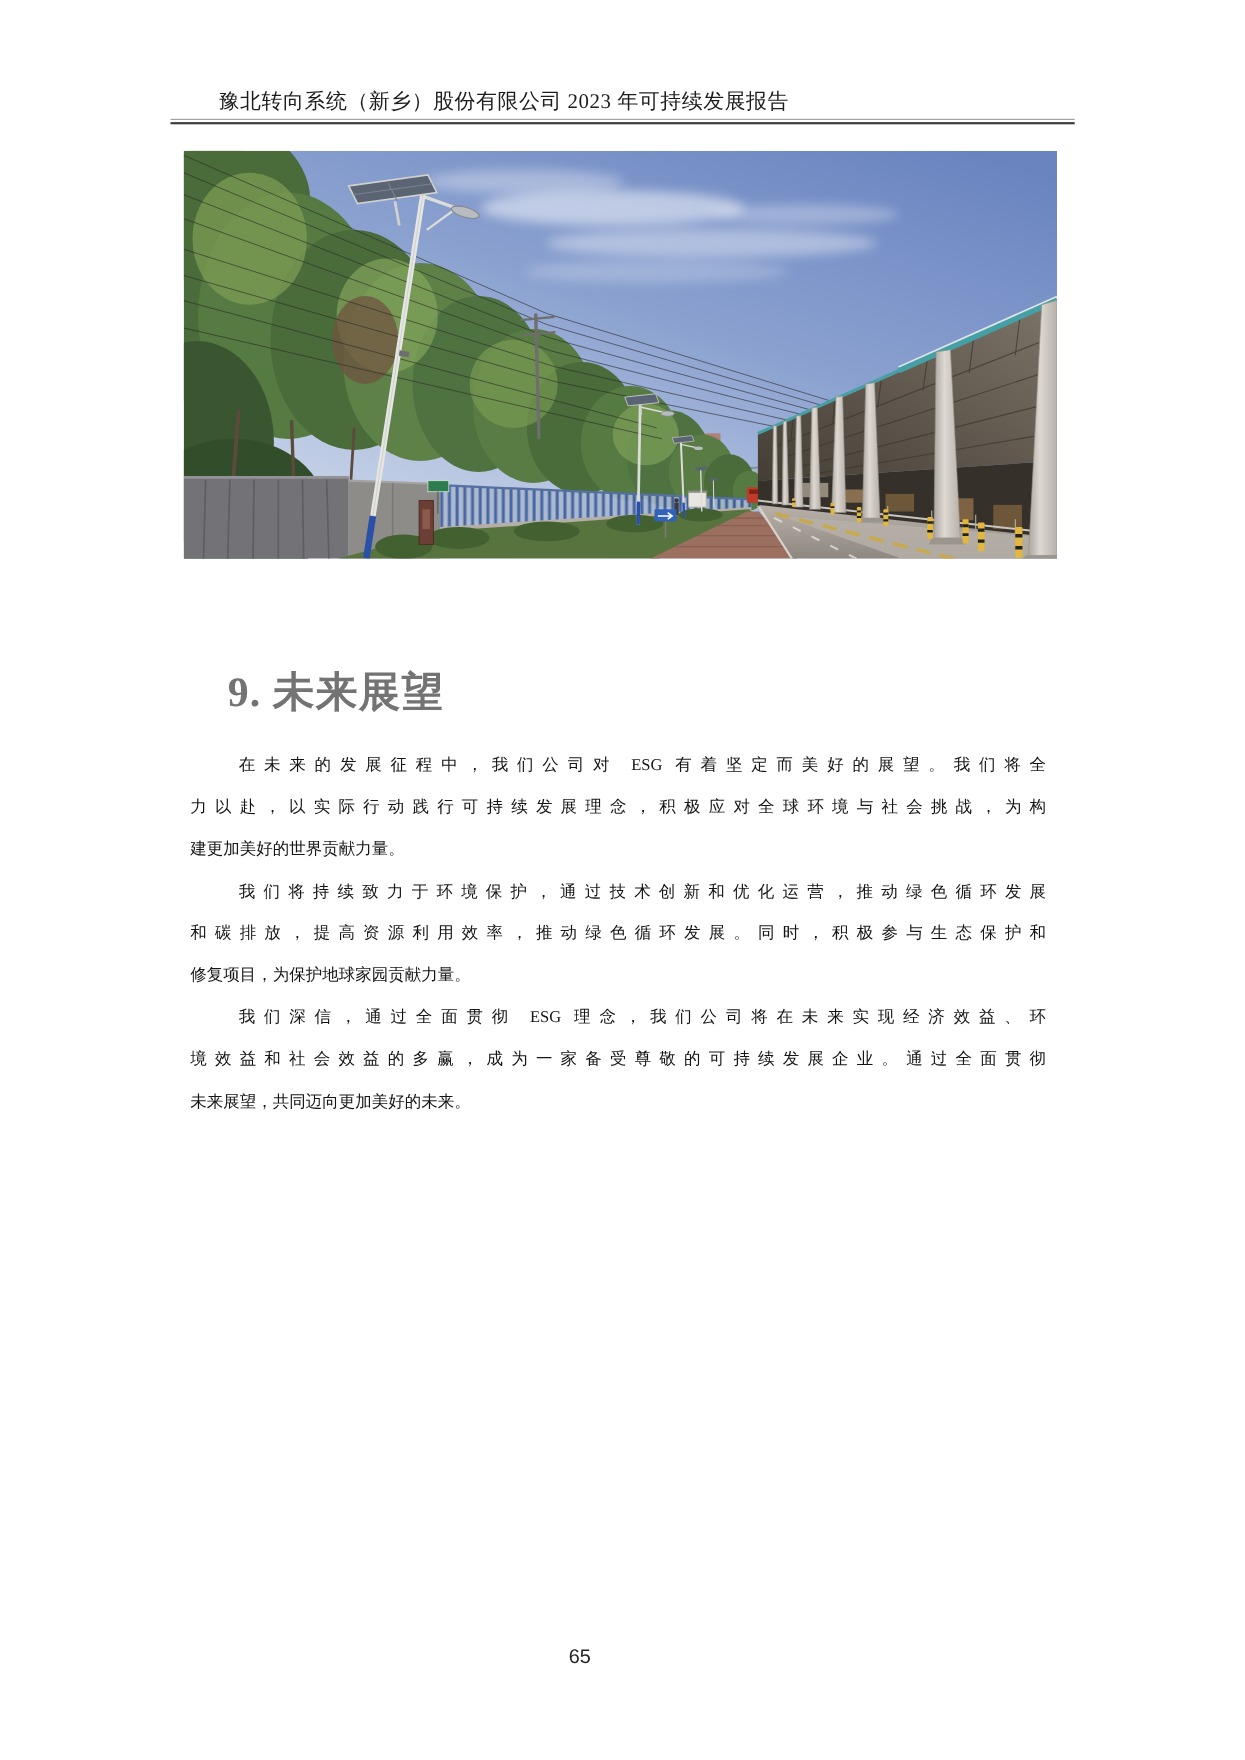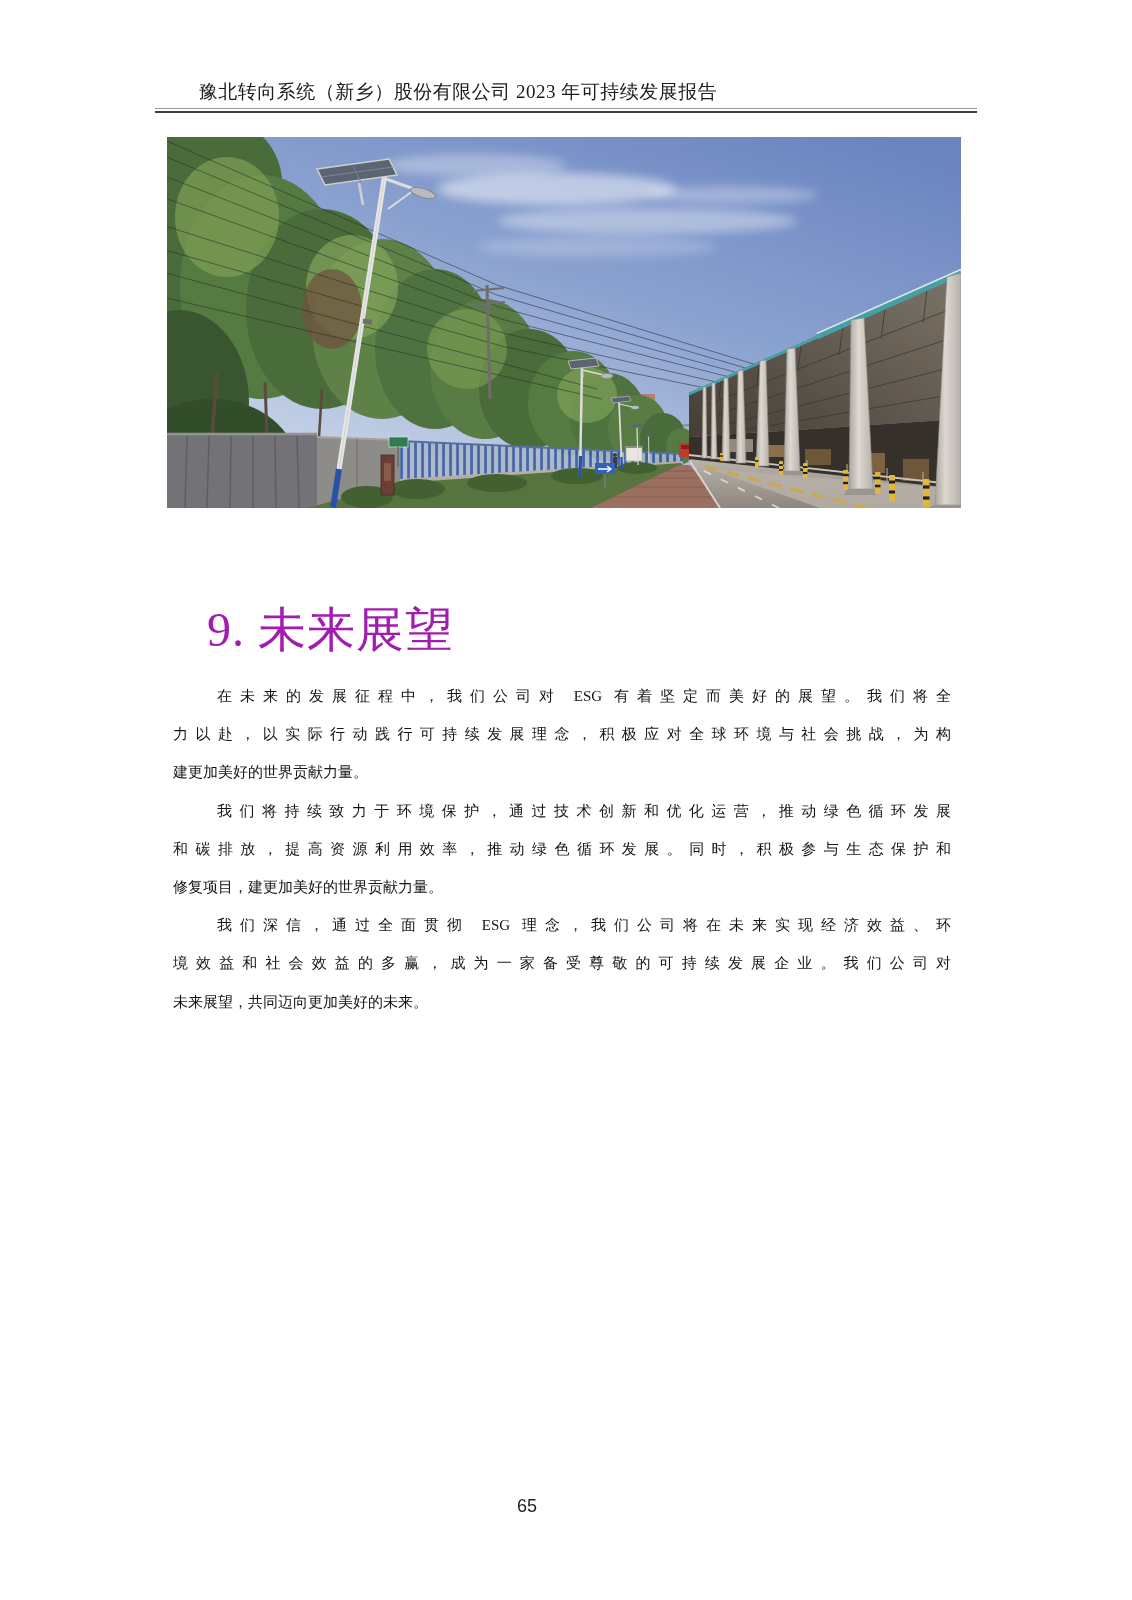--- a/index.html
+++ b/index.html
@@ -14,22 +14,22 @@
   }
   .header-rule{
     position:absolute;top:108px;left:155px;width:822px;height:2px;
     border-top:1px solid #9a9a9a;border-bottom:2px solid #3d3d3d;
   }
   .photo{
     position:absolute;top:137px;left:167px;width:794px;height:371px;overflow:hidden;
   }
   .photo svg{display:block;width:794px;height:371px;}
   .sec-heading{
-    position:absolute;top:606px;left:207px;font-size:48px;font-weight:normal;
-    color:#a21caf;line-height:48px;letter-spacing:1px;white-space:pre;
+    position:absolute;top:606px;left:207px;font-size:38px;font-weight:bold;
+    color:#737373;line-height:48px;letter-spacing:1px;white-space:pre;
   }
   .bodytext{
     position:absolute;top:677px;left:173px;width:778px;
     font-size:15px;color:#151515;
   }
   .bodytext p{margin:0;padding:0;}
   .pline{
     width:778px;height:38.2px;line-height:38.2px;
     text-align:justify;text-align-last:justify;white-space:pre-wrap;overflow:hidden;
   }
@@ -344,23 +344,23 @@
 
   <div class="bodytext">
     <p>
       <span class="pline first" style="display:block">在未来的发展征程中，我们公司对 ESG 有着坚定而美好的展望。我们将全</span>
       <span class="pline" style="display:block">力以赴，以实际行动践行可持续发展理念，积极应对全球环境与社会挑战，为构</span>
       <span class="pline last" style="display:block">建更加美好的世界贡献力量。</span>
     </p>
     <p>
       <span class="pline first" style="display:block">我们将持续致力于环境保护，通过技术创新和优化运营，推动绿色循环发展</span>
       <span class="pline" style="display:block">和碳排放，提高资源利用效率，推动绿色循环发展。同时，积极参与生态保护和</span>
-      <span class="pline last" style="display:block">修复项目，建更加美好的世界贡献力量。</span>
+      <span class="pline last" style="display:block">修复项目，为保护地球家园贡献力量。</span>
     </p>
     <p>
       <span class="pline first" style="display:block">我们深信，通过全面贯彻 ESG 理念，我们公司将在未来实现经济效益、环</span>
-      <span class="pline" style="display:block">境效益和社会效益的多赢，成为一家备受尊敬的可持续发展企业。我们公司对</span>
+      <span class="pline" style="display:block">境效益和社会效益的多赢，成为一家备受尊敬的可持续发展企业。通过全面贯彻</span>
       <span class="pline last" style="display:block">未来展望，共同迈向更加美好的未来。</span>
     </p>
   </div>
 
   <div class="page-number">65</div>
 </div>
 
 </body></html>

